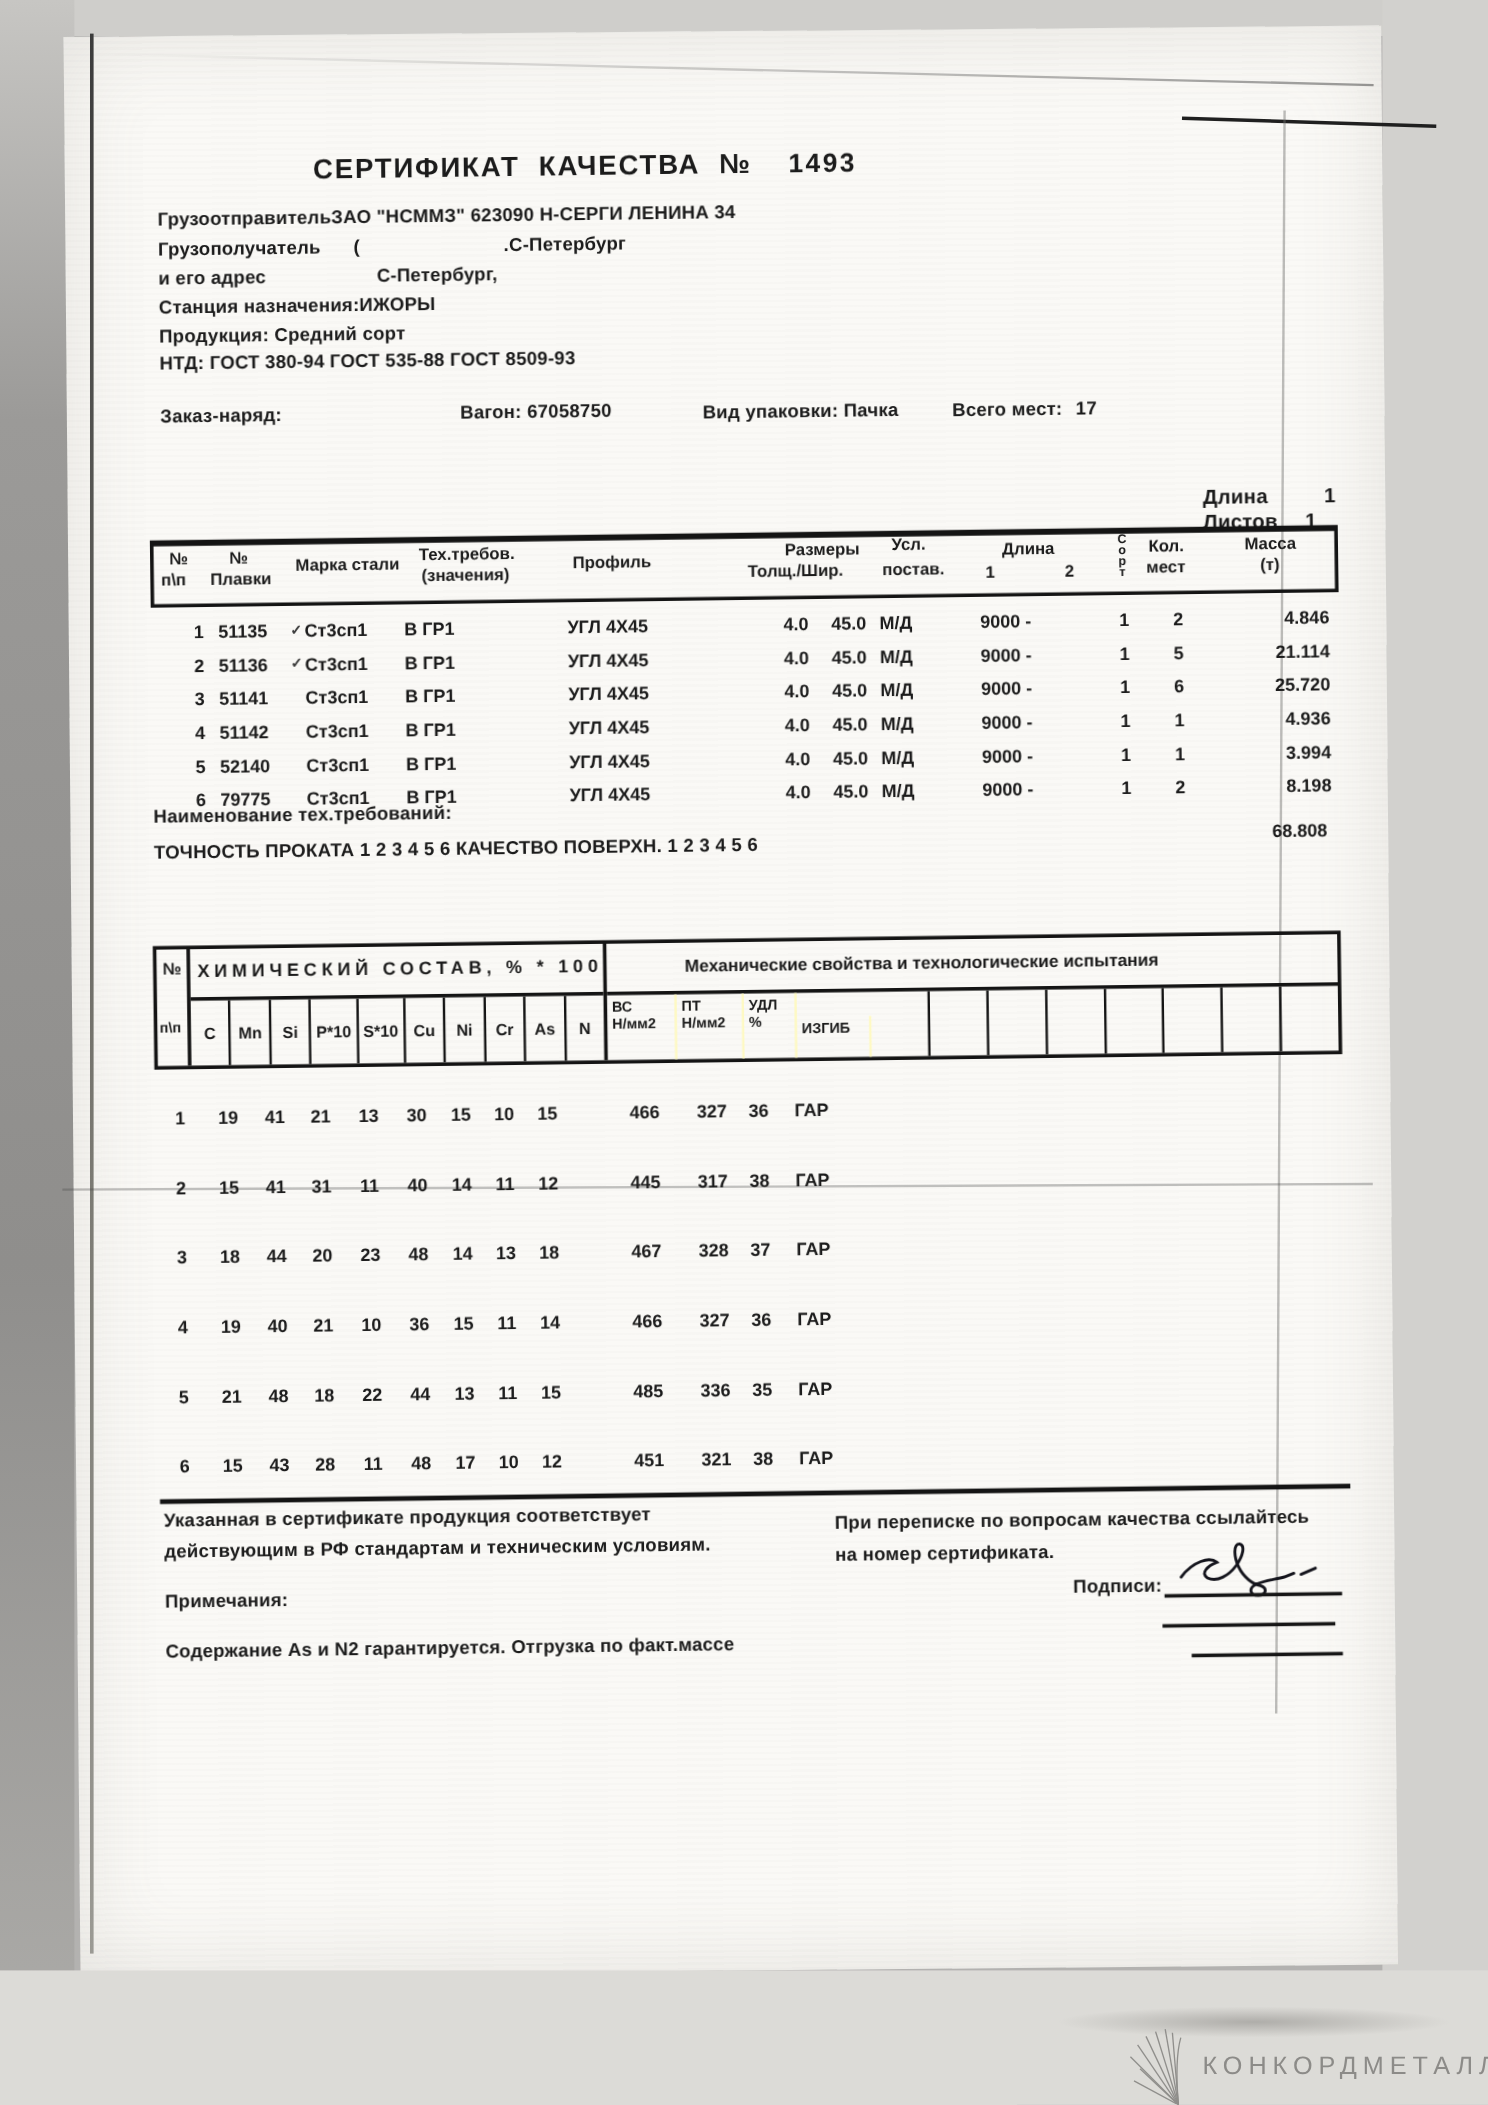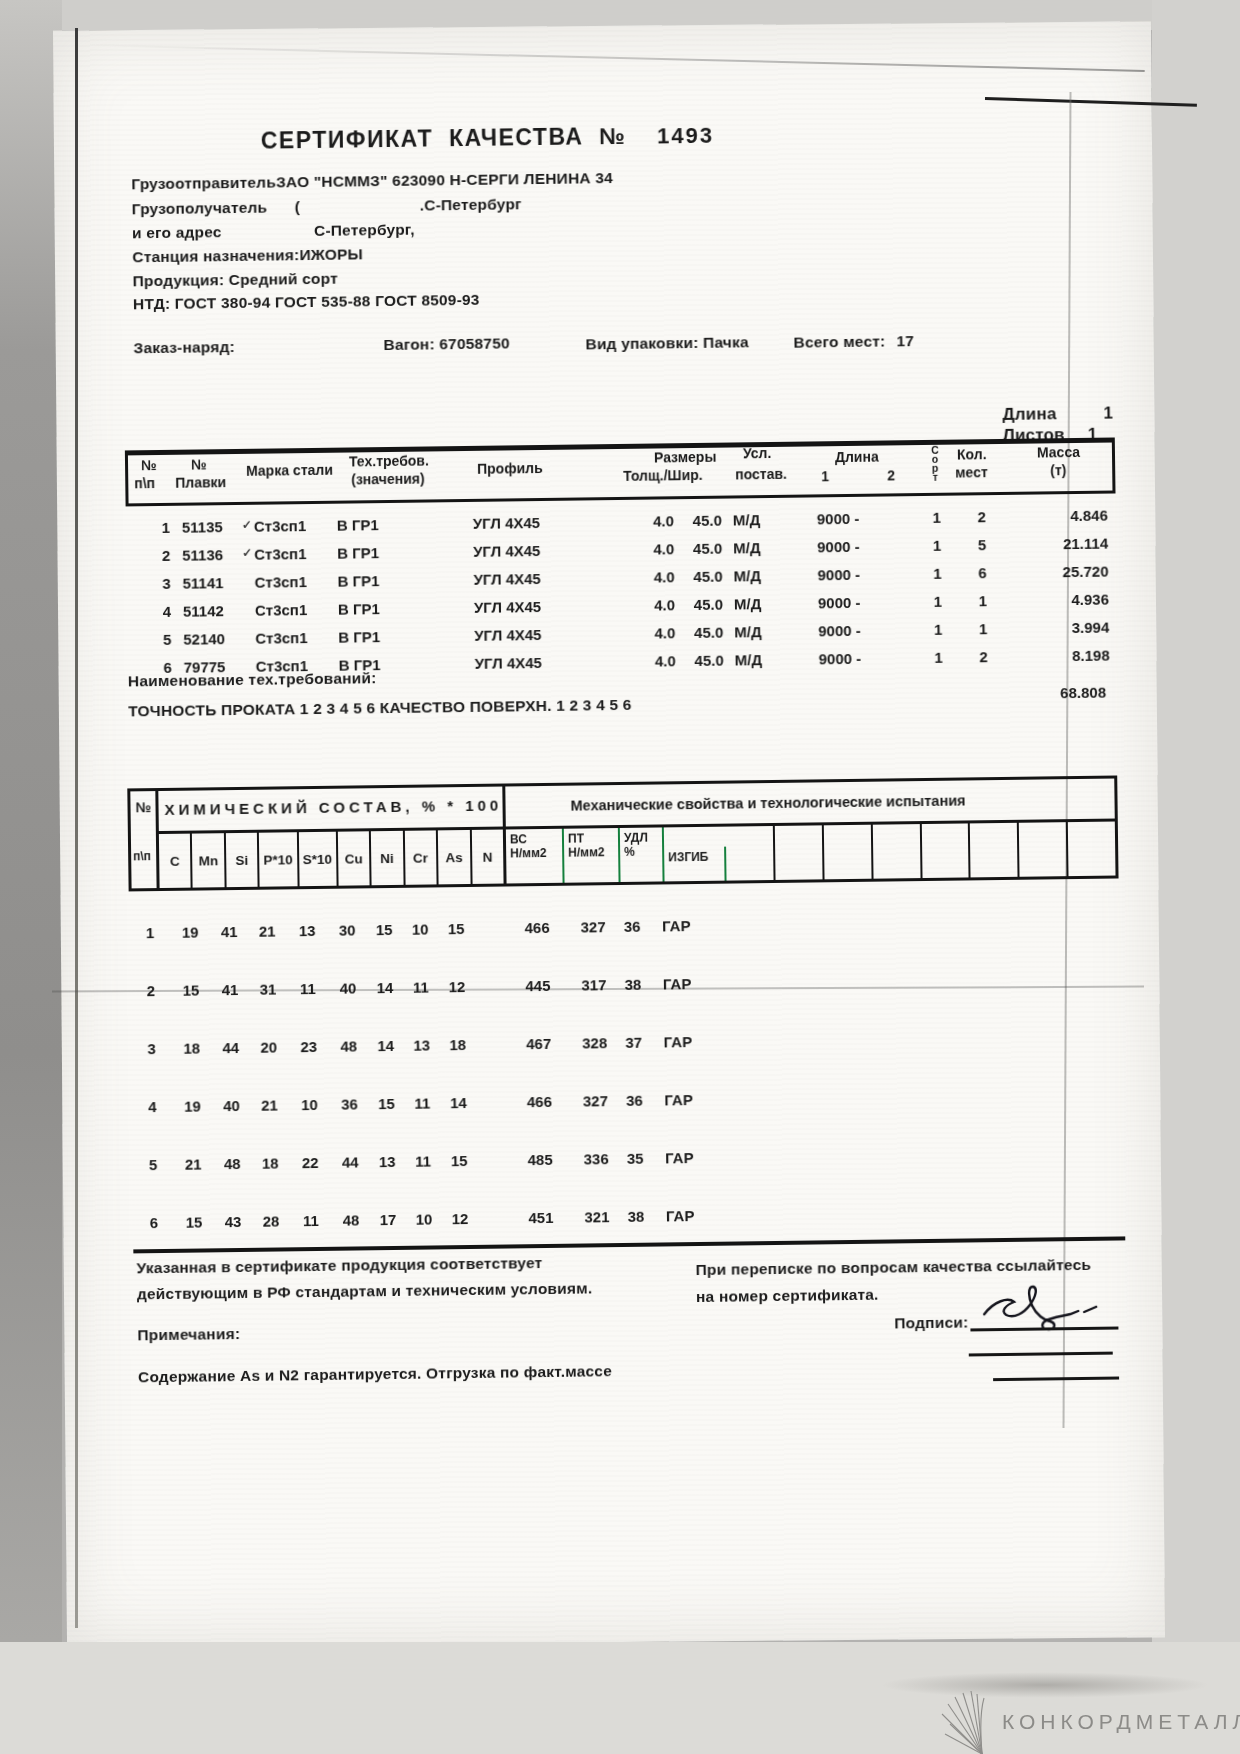--- a/index.html
+++ b/index.html
@@ -46,21 +46,21 @@
       border:3px solid #141414;box-sizing:border-box;}
   .t2-numcol{position:absolute;left:0;top:0;width:28px;height:100%;border-right:3px solid #141414;box-sizing:border-box;}
   .t2-divider{position:absolute;left:372px;top:0;width:3px;height:100%;background:#141414;}
   .t2-chemcells{position:absolute;left:28px;top:40px;width:344px;height:57px;display:flex;
       border-top:3px solid #141414;box-sizing:border-box;}
   .t2-chemcells .cell{flex:1;border-right:2px solid #141414;box-sizing:border-box;
       display:flex;align-items:center;justify-content:center;font-size:13.5px;font-weight:700;}
   .t2-chemcells .cell:last-child{border-right:none;}
   .t2-mechcells{position:absolute;left:375px;top:40px;width:609px;height:57px;display:flex;
       border-top:3px solid #141414;box-sizing:border-box;}
-  .t2-mechcells .mcell{border-right:2px solid #15803d;box-sizing:border-box;padding:3px 0 0 4px;
+  .t2-mechcells .mcell{border-right:2px solid #fef9c3;box-sizing:border-box;padding:3px 0 0 4px;
       font-size:12px;font-weight:700;line-height:14px;white-space:nowrap;overflow:hidden;}
   .t2-mechcells .fill{flex:1;border-right:2px solid #141414;box-sizing:border-box;}
   .t2-mechcells .fill:last-child{border-right:none;}
   .t2row{position:absolute;left:0;width:1240px;height:22px;}
   .vertical{writing-mode:vertical-rl;text-orientation:upright;font-size:10.5px;font-weight:700;
       letter-spacing:-3px;line-height:11px;}
   
   .cn{left:148px;width:26px;text-align:right;}
   .cmelt{left:186px;}
   .ctick{left:246px;font-size:12px;color:#3a3a3a;}

